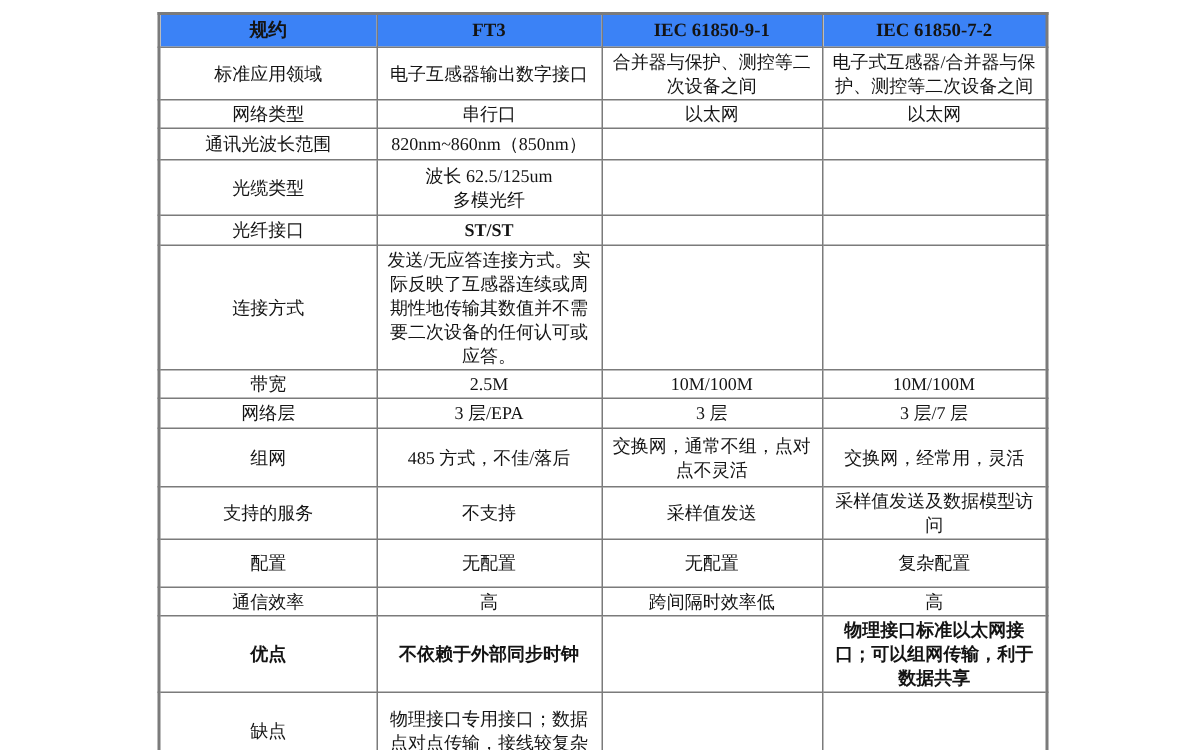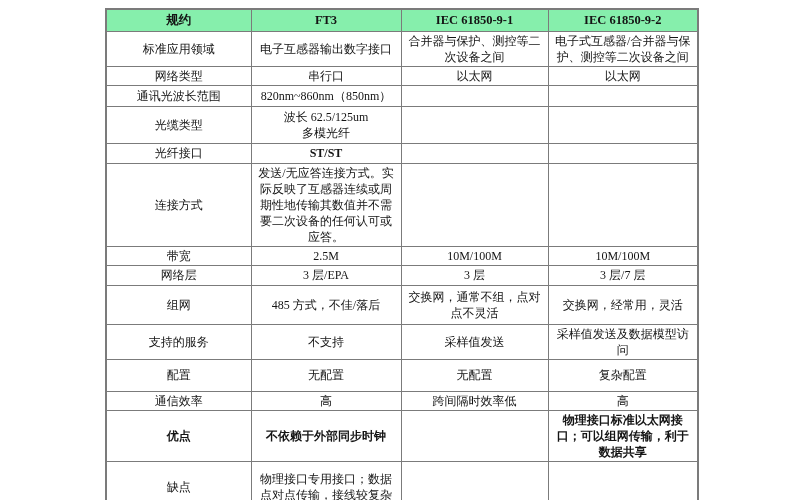--- a/index.html
+++ b/index.html
@@ -35,21 +35,21 @@
     border: 1px solid #7b7b7b;
     text-align: center;
     vertical-align: middle;
     font-size: 12px;
     line-height: 16px;
     padding: 1px 4px;
     white-space: pre-line;
     overflow: hidden;
   }
   thead th {
-    background: #86efac;
+    background: #3b82f6;
     font-weight: bold;
     font-size: 12.5px;
   }
   thead tr { height: 22px; }
   tbody tr:nth-child(1)  { height: 33px; }
   tbody tr:nth-child(2)  { height: 19px; }
   tbody tr:nth-child(3)  { height: 21px; }
   tbody tr:nth-child(4)  { height: 37px; }
   tbody tr:nth-child(5)  { height: 20px; }
   tbody tr:nth-child(6)  { height: 82px; }
@@ -74,21 +74,21 @@
       <col class="c0">
         <col class="c1">
         <col class="c2">
         <col class="c3">
     </colgroup>
     <thead>
       <tr>
           <th>规约</th>
           <th>FT3</th>
           <th>IEC 61850-9-1</th>
-          <th>IEC 61850-9-2</th>
+          <th>IEC 61850-7-2</th>
         </tr>
     </thead>
     <tbody>
         <tr>
           <td>标准应用领域</td>
           <td>电子互感器输出数字接口</td>
           <td>合并器与保护、测控等二次设备之间</td>
           <td>电子式互感器/合并器与保护、测控等二次设备之间</td>
         </tr>
         <tr>

